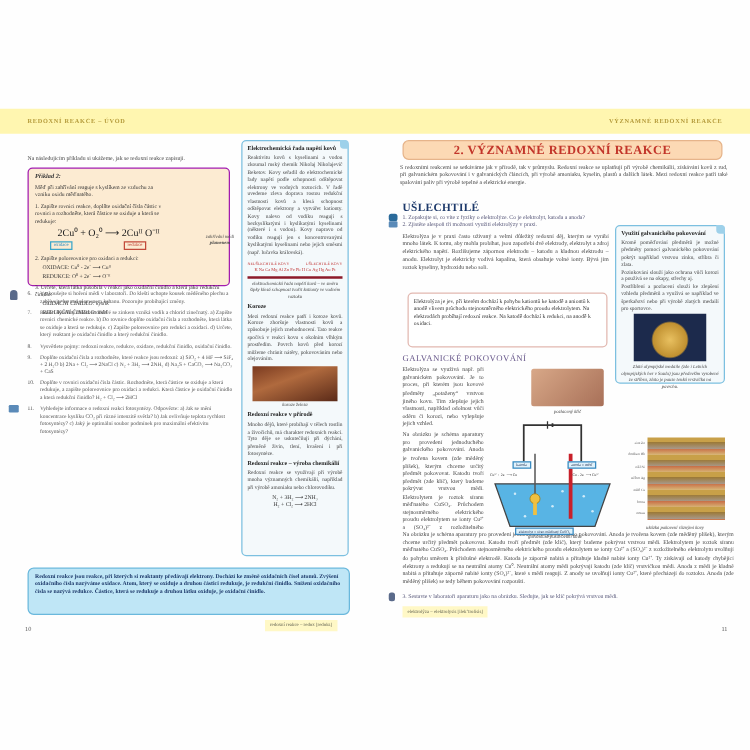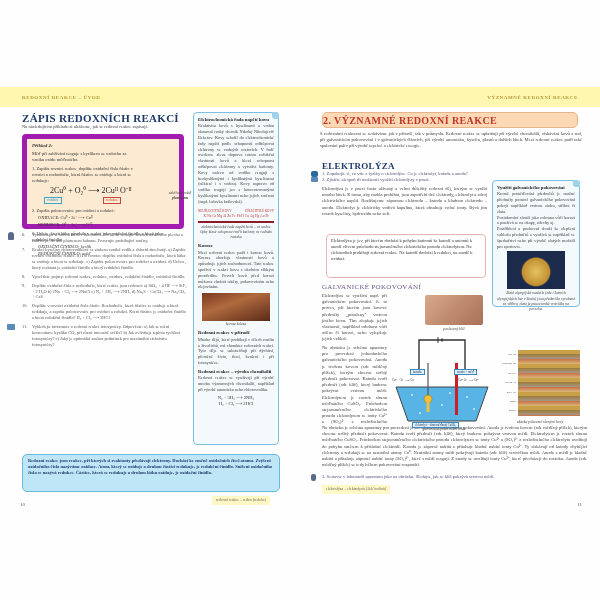--- a/index.html
+++ b/index.html
@@ -6,57 +6,56 @@
   html,body{width:600px;height:600px;background:#fefefe;overflow:hidden}
   body{font-family:"Liberation Serif",serif;color:#333;font-size:4.6px;line-height:1.35;position:relative}
   .band{position:absolute;left:0;top:87px;width:600px;height:20px;background:#fff6b0}
   .band .lh{position:absolute;left:22px;top:8px;font-size:5px;letter-spacing:.6px;color:#b49a3a;font-weight:bold}
   .band .rh{position:absolute;right:22px;top:8px;font-size:5px;letter-spacing:.6px;color:#b49a3a;font-weight:bold}
   .page{position:absolute;top:107px}
   .left{left:0;width:300px}
   .right{left:300px;width:300px}
   h1.sec{position:absolute;left:22px;top:4px;font-size:11px;color:#1e3a6b;font-weight:bold;letter-spacing:.3px}
   .intro{position:absolute;left:22px;top:17px;font-size:4.6px;color:#444}
-  .example{position:absolute;left:22px;top:27px;width:162px;height:95px;background:#fcebd2;border:5px solid #a21caf;border-radius:4px;padding:4px 5px}
+  .example{position:absolute;left:22px;top:27px;width:162px;height:95px;background:#fcebd2;border:1px solid #a21caf;border-radius:4px;padding:4px 5px}
   .example .t{font-style:italic;font-weight:bold;font-size:5px}
   .example p{font-size:4.5px;margin-top:1px}
   .eq{font-size:8px;margin:2px 0 0 18px;color:#222}
   .oxlab{display:inline-block;border:1px solid #3aa6c9;color:#2a8cc0;font-size:3.8px;padding:0 2px;margin-left:12px}
   .redlab{display:inline-block;border:1px solid #c24a3a;color:#c24a3a;font-size:3.8px;padding:0 2px;margin-left:40px}
   .photo{position:absolute;background:linear-gradient(135deg,#cfd4d6,#8a9096 60,#3c4044);}
   .cap{font-size:3.8px;font-style:italic;text-align:center;color:#444}
   .side{position:absolute;border:1px solid #7cc0e0;border-radius:4px;background:#f4f9fb;padding:4px}
   .side .corner{position:absolute;right:-1px;top:-1px;width:7px;height:7px;background:#9ed1ea;border-radius:0 3px 0 3px}
   .side h4{font-size:4.8px;font-weight:bold;color:#222;margin-top:3px}
   .side p{font-size:4.3px;color:#444;text-align:justify}
   .exlist{position:absolute;left:22px;top:200px;width:165px;font-size:4.4px;color:#555}
   .exlist .item{margin-bottom:3px;padding-left:10px;position:relative}
   .exlist .num{position:absolute;left:0}
   .icon-person{position:absolute;left:-14px;top:0;width:6px;height:8px;background:#5a6a8a;border-radius:3px 3px 1px 1px}
   .icon-pc{position:absolute;left:-15px;top:0;width:8px;height:6px;background:#5a8ab8;border-radius:1px}
   .summary{position:absolute;left:22px;top:347px;width:258px;height:38px;background:#bfe6f6;border:1px solid #6ab8dc;border-radius:5px;padding:3px 5px;font-size:4.6px;font-weight:bold;color:#1e3a6b}
   .footnote{position:absolute;padding:2px 4px;background:#fff8c6;font-size:3.9px;color:#665}
   .pageno{position:absolute;font-size:5px;color:#555}
-  .title-box{position:absolute;left:22px;top:5px;width:256px;height:16px;background:#fcd9b4;border:1px solid #e6b48a;border-radius:5px;font-size:10px;font-weight:bold;color:#c2352a;line-height:15px;letter-spacing:.4px}
+  .title-box{position:absolute;left:22px;top:5px;width:256px;height:16px;background:#fcd9b4;border:1px solid #e6b48a;border-radius:5px;text-align:center;font-size:10px;font-weight:bold;color:#c2352a;line-height:15px;letter-spacing:.4px}
   .rp{font-size:4.6px;color:#444;text-align:justify}
   h2.el{position:absolute;left:22px;top:53px;font-size:9px;color:#1e3a6b;font-weight:bold;letter-spacing:.3px}
   h3.gp{position:absolute;left:22px;top:202px;font-size:7px;color:#6a5a8c;font-weight:normal;letter-spacing:.3px}
   .defbox{position:absolute;left:26px;top:127px;width:160px;height:44px;border:1px solid #e2b8b0;border-radius:4px;background:#fff;padding:3px 4px;font-size:4.5px;color:#333}
   .diagram{position:absolute}
 </style>
 </head>
 <body>
 
 <div class="band">
   <span class="lh">REDOXNÍ REAKCE – ÚVOD</span>
   <span class="rh">VÝZNAMNÉ REDOXNÍ REAKCE</span>
 </div>
 
 <div class="page left" style="height:430px">
-  <h1 class="sec">ZÁPIS REDOXNÍCH REAKCÍ</h1>
   <div class="intro">Na následujícím příkladu si ukážeme, jak se redoxní reakce zapisují.</div>
 
   <div class="example">
     <div class="t">Příklad 2:</div>
     <p style="width:105px">Měď při zahřívání reaguje s kyslíkem ze vzduchu za vzniku oxidu měďnatého.</p>
     <p style="width:108px;margin-top:3px">1. Zapište rovnici reakce, doplňte oxidační čísla částic v rovnici a rozhodněte, která částice se oxiduje a která se redukuje:</p>
     <div class="eq">2Cu⁰ + O₂⁰ ⟶ 2Cuᴵᴵ O⁻ᴵᴵ</div>
     <div style="height:8px;position:relative">
       <span class="oxlab">oxidace</span>
       <span class="redlab">redukce</span>
@@ -127,21 +126,21 @@
   </div>
 
   <div class="summary">Redoxní reakce jsou reakce, při kterých si reaktanty předávají elektrony. Dochází ke změně oxidačních čísel atomů. Zvýšení oxidačního čísla nazýváme oxidace. Atom, který se oxiduje a druhou částici redukuje, je redukční činidlo. Snížení oxidačního čísla se nazývá redukce. Částice, která se redukuje a druhou látku oxiduje, je oxidační činidlo.</div>
   <div class="footnote" style="left:212px;top:389px">redoxní reakce – redox [redoks]</div>
   <div class="pageno" style="left:20px;top:395px">10</div>
 </div>
 
 <div class="page right" style="height:430px">
   <div class="title-box">2. VÝZNAMNÉ REDOXNÍ REAKCE</div>
   <div class="rp" style="position:absolute;left:20px;top:24px;width:262px">S redoxními reakcemi se setkáváme jak v přírodě, tak v průmyslu. Redoxní reakce se uplatňují při výrobě chemikálií, získávání kovů z rud, při galvanickém pokovování i v galvanických článcích, při výrobě amoniaku, kyselin, plastů a dalších látek. Mezi redoxní reakce patří také spalování paliv při výrobě tepelné a elektrické energie.</div>
-  <h2 class="el">ELEKTROLÝZA</h2>
+  <h2 class="el">UŠLECHTILÉ</h2>
 
   <div class="rp" style="position:absolute;left:22px;top:64px;width:165px;color:#557">
     <div style="position:relative">
       <span style="position:absolute;left:-11px;top:0;width:7px;height:6px;background:#2a6a9a;border-radius:2px"></span>
       <span>1.</span>
       <span>Zopakujte si, co víte z fyziky o elektrolýze. Co je elektrolyt, katoda a anoda?</span>
     </div>
     <div style="position:relative">
       <span style="position:absolute;left:-11px;top:0;width:7px;height:5px;background:#5a8ab8;border-radius:1px"></span>
       <span>2.</span>

